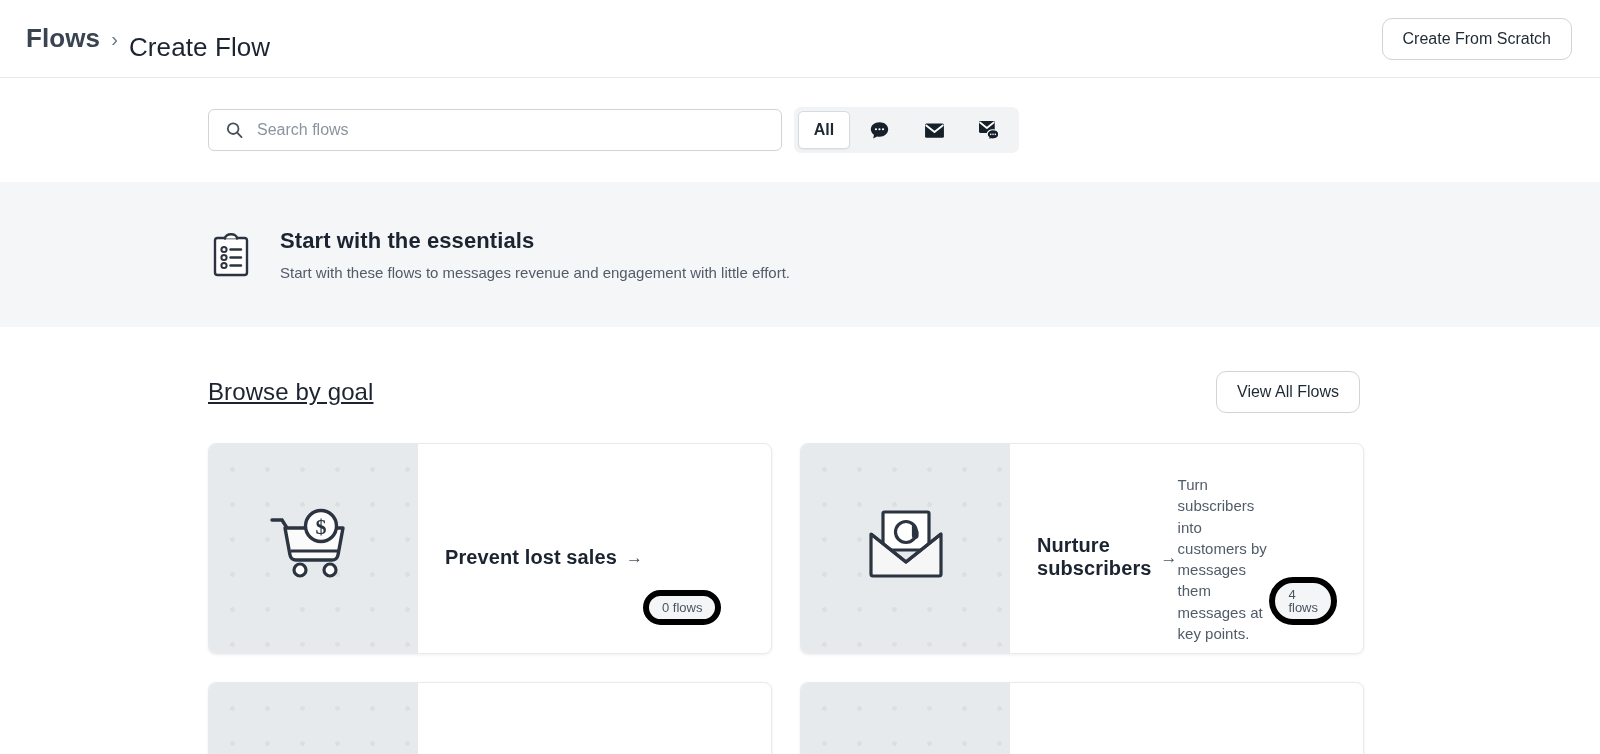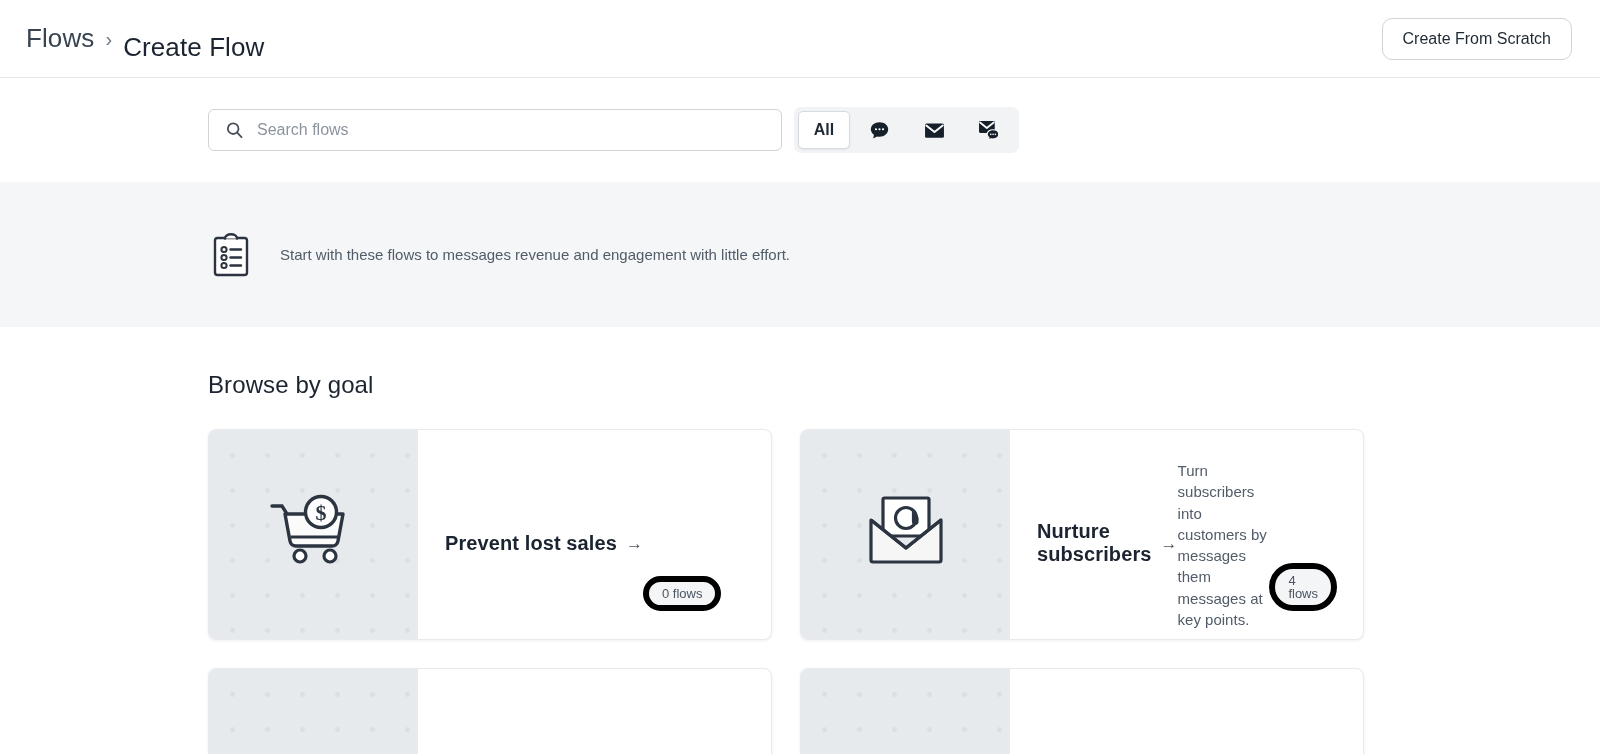--- a/index.html
+++ b/index.html
@@ -23,21 +23,21 @@
     padding: 0 28px 0 26px;
     border-bottom: 1px solid #e6e8eb;
     background: #fff;
   }
   .breadcrumb {
     display: flex;
     align-items: center;
     font-size: 26px;
     letter-spacing: .1px;
   }
-  .crumb-root { color: #394450; }
+  .crumb-root { color: #394450; font-weight: bold; }
   .crumb-sep {
     color: #6b7683;
     margin: 0 11px;
     font-size: 20px;
     position: relative;
     top: 1px;
   }
   .crumb-current { color: #1b2430; margin-top: 17px; }
 
   .btn-outline {
@@ -152,20 +152,21 @@
   .goal-header {
     display: flex;
     align-items: center;
     justify-content: space-between;
     padding: 44px 240px 0 208px;
   }
   .goal-title {
     font-size: 24px;
     color: #1b2430;
     letter-spacing: .1px;
+    text-decoration: underline;
   }
 
   .grid {
     display: grid;
     grid-template-columns: 564px 564px;
     gap: 28px;
     padding: 30px 0 0 208px;
   }
 
   .card {
@@ -305,26 +306,28 @@
       <path d="M14 6.6c0-2.6 2.6-4.4 6-4.4s6 1.8 6 4.4" fill="#fff" stroke="#2b3440" stroke-width="2.4" stroke-linecap="round"></path>
       <circle cx="13" cy="17.5" r="2.6" fill="#fff" stroke="#2b3440" stroke-width="2"></circle>
       <circle cx="13" cy="25.5" r="2.6" fill="#fff" stroke="#2b3440" stroke-width="2"></circle>
       <circle cx="13" cy="33.5" r="2.6" fill="#fff" stroke="#2b3440" stroke-width="2"></circle>
       <line x1="19.5" y1="17.5" x2="30" y2="17.5" stroke="#2b3440" stroke-width="2.4" stroke-linecap="round"></line>
       <line x1="19.5" y1="25.5" x2="30" y2="25.5" stroke="#2b3440" stroke-width="2.4" stroke-linecap="round"></line>
       <line x1="19.5" y1="33.5" x2="30" y2="33.5" stroke="#2b3440" stroke-width="2.4" stroke-linecap="round"></line>
     </svg>
   </div>
   <div>
+    <div class="banner-title">Start with the essentials</div>
     <div class="banner-sub">Start with these flows to messages revenue and engagement with little effort.</div>
   </div>
 </div>
 
 <div class="goal-header">
   <div class="goal-title">Browse by goal</div>
+  <button class="btn-outline">View All Flows</button>
 </div>
 
 <div class="grid">
 
   <div class="card">
     <div class="card-thumb">
       <span>
         <svg width="96" height="86" viewBox="0 0 96 86">
           <path d="M6 16h10l5 8" stroke="#2b3440" stroke-width="3.4" fill="none" stroke-linecap="round"></path>
           <path d="M19 24h58l-5 27a6 6 0 0 1-6 5H30a6 6 0 0 1-6-5L19 24z" fill="#fbfbfb" stroke="#2b3440" stroke-width="3.4" stroke-linejoin="round"></path>

